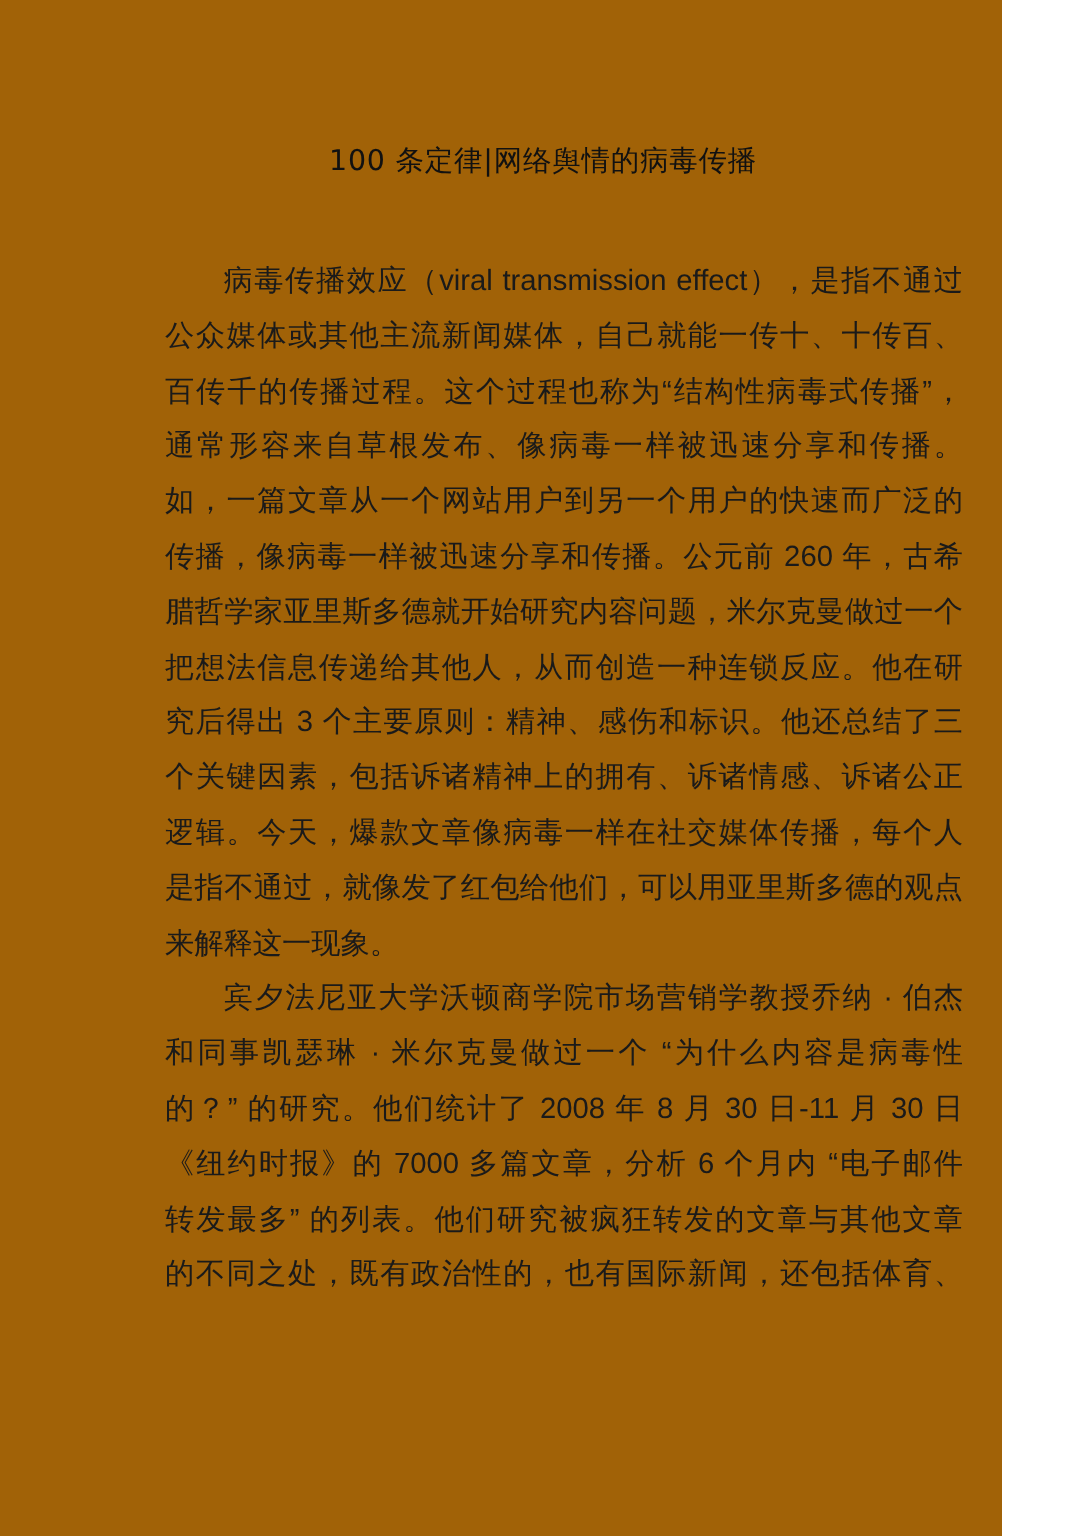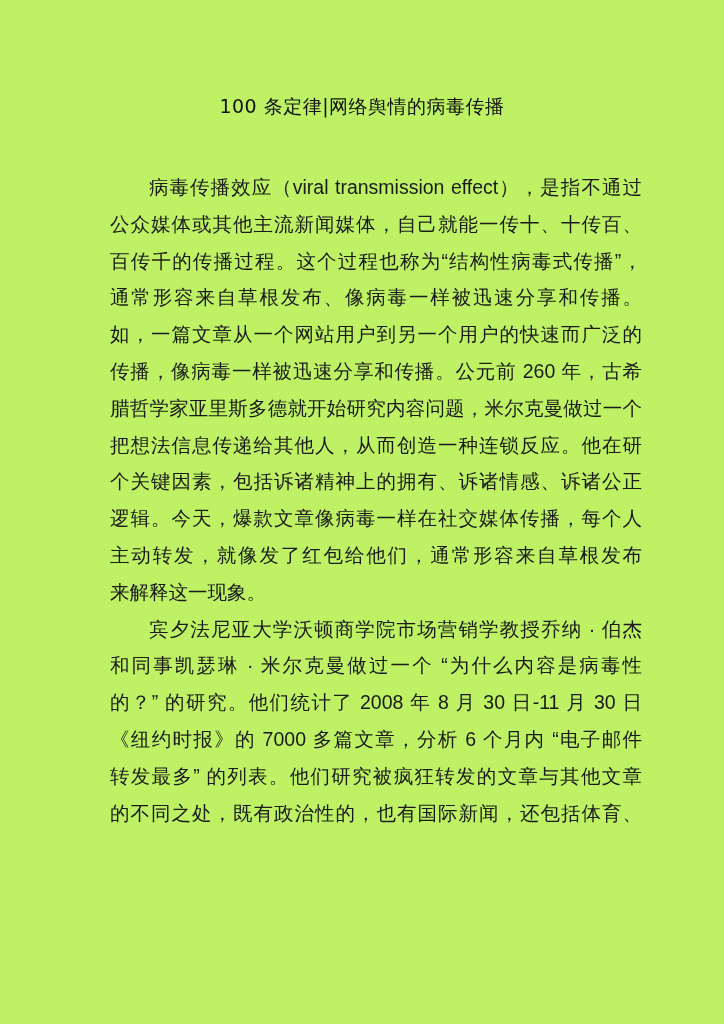--- a/index.html
+++ b/index.html
@@ -1,17 +1,17 @@
 <!DOCTYPE html>
 <html><head>
   <meta charset="utf-8">
   <style>
     html, body { margin: 0; padding: 0; background: #ffffff; }
     body { width: 724px; height: 1024px; position: relative; overflow: hidden; }
-    .page { position: absolute; left: 0; top: 0; width: 724px; height: 1024px; background: #bef264; }
+    .page { position: absolute; left: 0; top: 0; width: 668px; height: 1024px; background: #a16207; }
     .title {
       position: absolute; top: 94px; left: 0; width: 724px; text-align: center;
       font-family: "DejaVu Sans", sans-serif; font-size: 19px; color: #111;
       letter-spacing: 0.5px;
     }
     .body {
       position: absolute; top: 169px; left: 110px; width: 532px;
       font-family: Liberation Sans, sans-serif; font-size: 19.5px; color: #1a1a1a;
       line-height: 36.8px;
     }
@@ -28,23 +28,24 @@
   <div class="body">
     <div>
       <span class="line indent">病毒传播效应（viral transmission effect），是指不通过</span>
       <span class="line">公众媒体或其他主流新闻媒体，自己就能一传十、十传百、</span>
       <span class="line">百传千的传播过程。这个过程也称为“结构性病毒式传播”，</span>
       <span class="line">通常形容来自草根发布、像病毒一样被迅速分享和传播。</span>
       <span class="line">如，一篇文章从一个网站用户到另一个用户的快速而广泛的</span>
       <span class="line">传播，像病毒一样被迅速分享和传播。公元前 260 年，古希</span>
       <span class="line">腊哲学家亚里斯多德就开始研究内容问题，米尔克曼做过一个</span>
       <span class="line">把想法信息传递给其他人，从而创造一种连锁反应。他在研</span>
+      <span class="line">究后得出 3 个主要原则：精神、感伤和标识。他还总结了三</span>
       <span class="line">个关键因素，包括诉诸精神上的拥有、诉诸情感、诉诸公正</span>
       <span class="line">逻辑。今天，爆款文章像病毒一样在社交媒体传播，每个人</span>
-      <span class="line">主动转发，就像发了红包给他们，通常形容来自草根发布</span>
+      <span class="line">是指不通过，就像发了红包给他们，可以用亚里斯多德的观点</span>
       <span class="line last">来解释这一现象。</span>
     </div>
     <div>
       <span class="line indent">宾夕法尼亚大学沃顿商学院市场营销学教授乔纳 · 伯杰</span>
       <span class="line">和同事凯瑟琳 · 米尔克曼做过一个 “为什么内容是病毒性</span>
       <span class="line">的？” 的研究。他们统计了 2008  年 8 月 30 日-11 月 30 日</span>
       <span class="line">《纽约时报》的 7000 多篇文章，分析 6 个月内 “电子邮件</span>
       <span class="line">转发最多” 的列表。他们研究被疯狂转发的文章与其他文章</span>
       <span class="line">的不同之处，既有政治性的，也有国际新闻，还包括体育、</span>
     </div>

